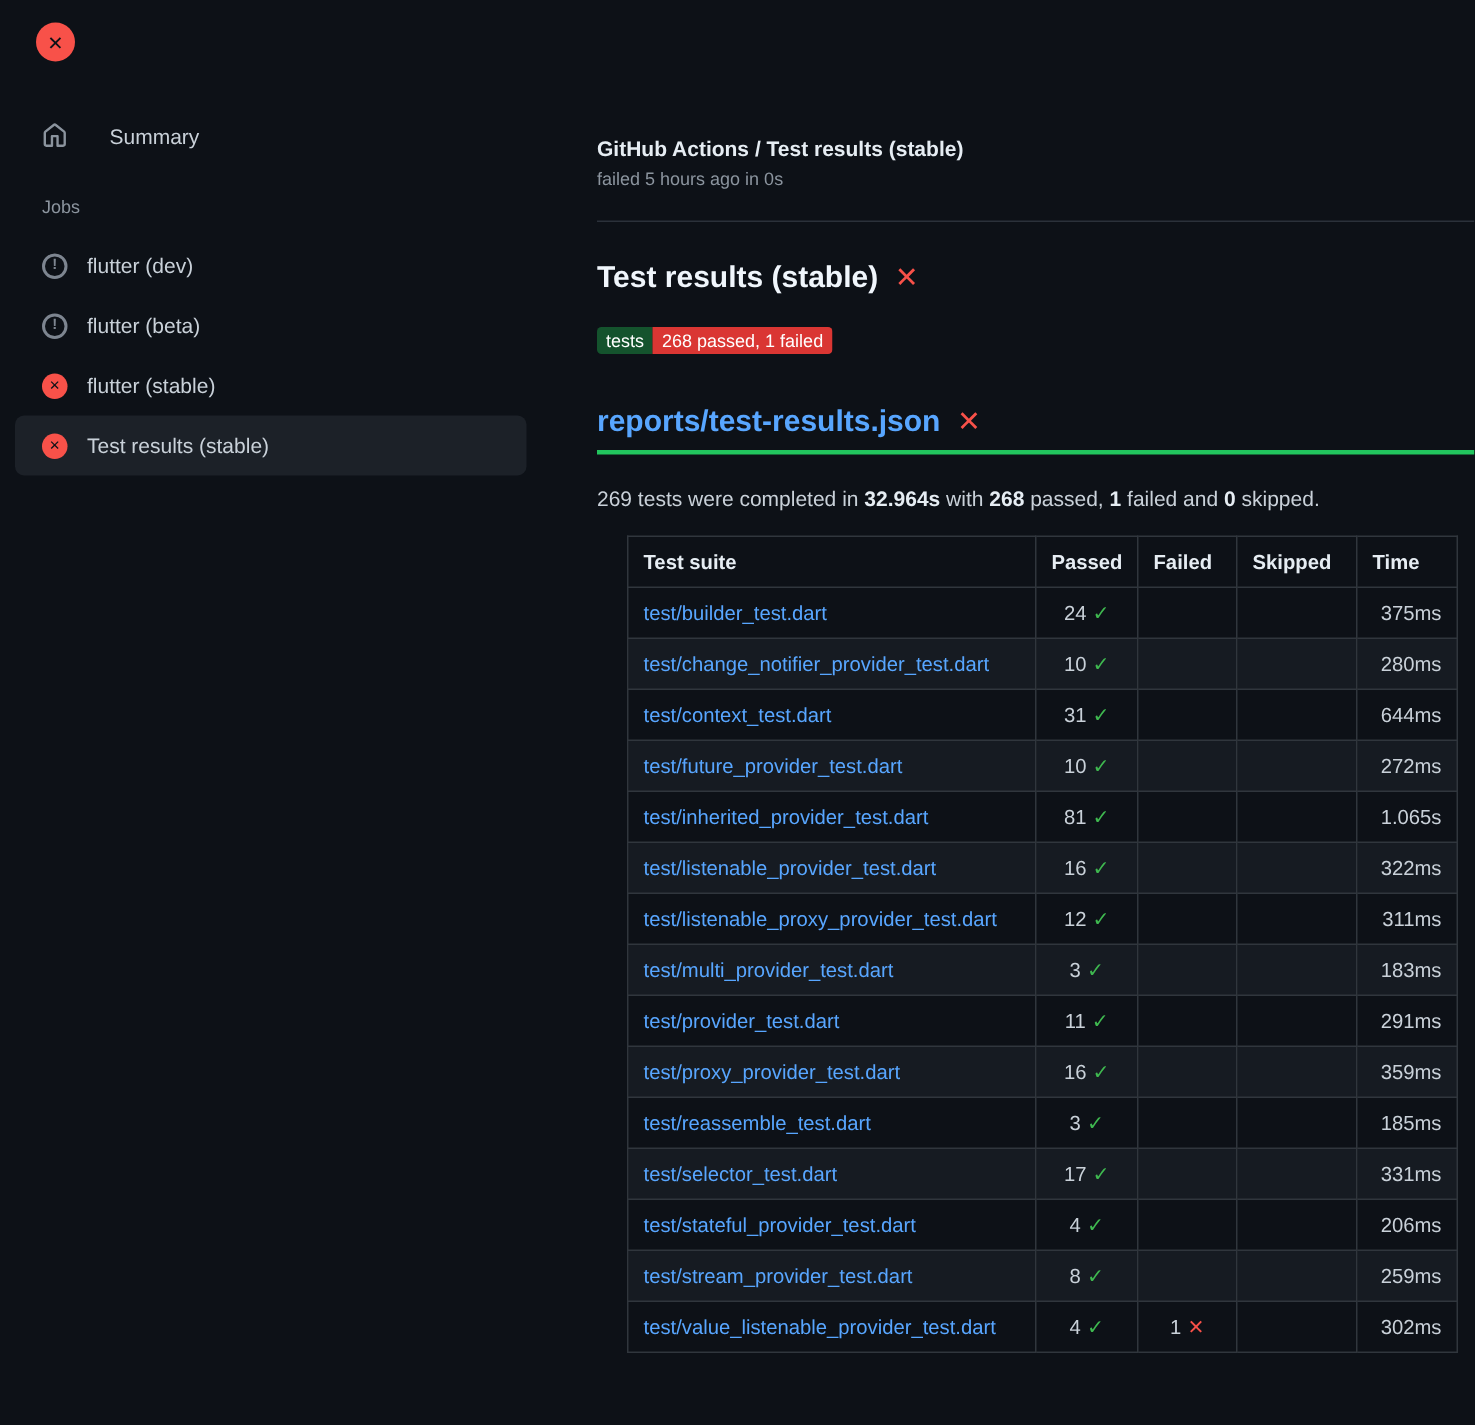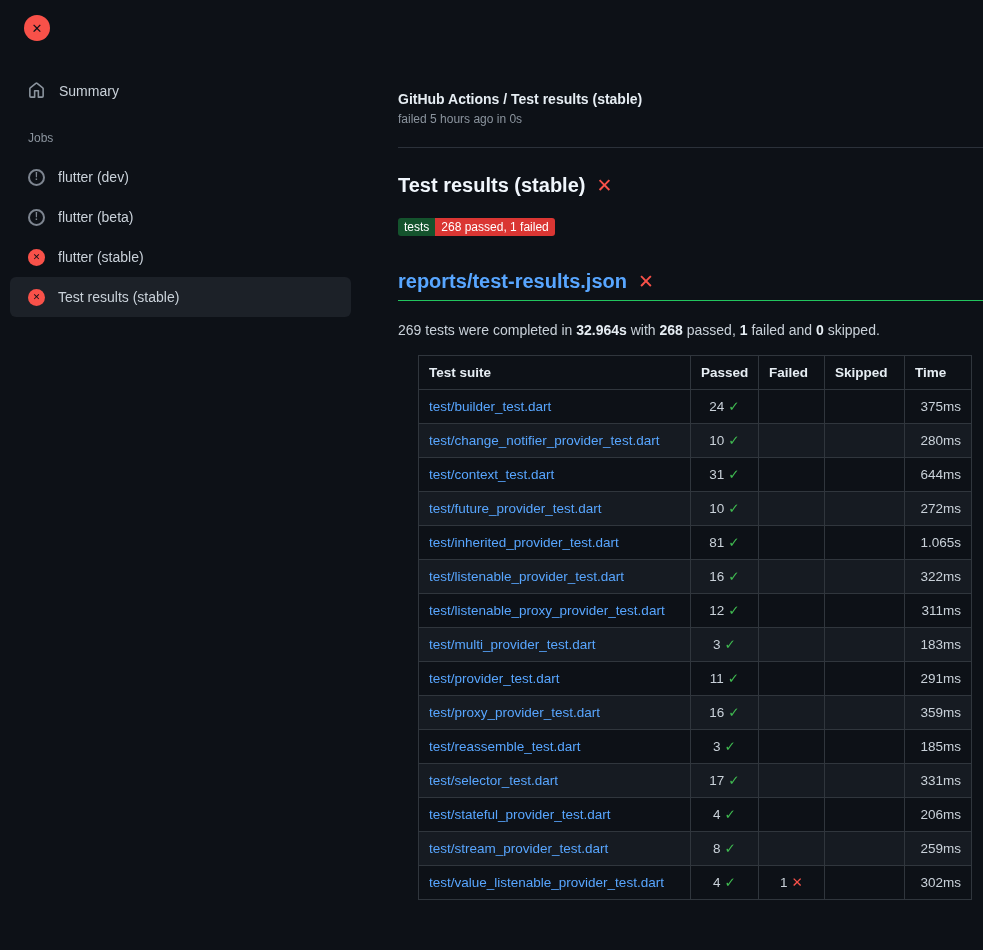--- a/index.html
+++ b/index.html
@@ -27,37 +27,37 @@
   }
   .app-title { font-size:19px; font-weight:700; color:#f0f6fc; }
   .app-title .build { color:#8b949e; font-weight:400; margin-left:4px; }
 
   
   .layout { display:flex; align-items:flex-start; }
   .sidebar { width:375px; flex-shrink:0; padding:20px 24px 0 10px; }
   .main { flex:1; min-width:0; padding:37px 0 0 23px; }
 
   
-  .summary-item { display:flex; align-items:center; gap:14px; padding:8px 18px; border-radius:6px; cursor:pointer; color:#c9d1d9; }
+  .summary-item { display:flex; align-items:center; gap:28px; padding:8px 18px; border-radius:6px; cursor:pointer; color:#c9d1d9; }
   .home-icon { flex-shrink:0; }
   .jobs-label { color:#8b949e; font-size:12px; margin:24px 0 12px 0; padding-left:18px; }
   .job-item { display:flex; align-items:center; gap:13px; padding:10px 18px; border-radius:6px; cursor:pointer; color:#c9d1d9; line-height:20px; }
   .job-item.selected { background:#1c2128; }
 
   
   .breadcrumb { font-weight:700; color:#e6edf3; font-size:14px; }
   .status-line { color:#8b949e; font-size:12px; margin-top:5px; }
   .divider { height:1px; background:#2b313a; margin-top:21px; }
   .section-heading { display:flex; align-items:center; gap:11px; margin-top:25px; }
   .section-title { font-size:20px; font-weight:700; color:#f0f6fc; line-height:24px; }
   .x-mark { color:#f85149; font-size:19px; font-weight:700; line-height:1; }
   .badge { display:inline-flex; margin-top:21px; font-size:12px; line-height:1; border-radius:3px; overflow:hidden; }
   .badge-key { background:#14532d; color:#ffffff; padding:3px 6px; }
   .badge-val { background:#da3633; color:#ffffff; padding:3px 6px; }
-  .report-heading { display:flex; align-items:center; gap:11px; margin-top:33px; padding-bottom:7px; border-bottom:1px solid #22c55e; }
+  .report-heading { display:flex; align-items:center; gap:11px; margin-top:33px; padding-bottom:7px; border-bottom:3px solid #22c55e; }
   .report-link { font-size:20px; font-weight:700; color:#58a6ff; text-decoration:none; line-height:24px; }
   .summary-text { margin-top:21px; font-size:14px; color:#c9d1d9; }
   .summary-text b { color:#e6edf3; }
 
   
   .results-table { margin-top:17px; border-collapse:collapse; width:553px; font-size:13.5px; table-layout:fixed;margin-left:20px; }
   .results-table th, .results-table td {
     border:1px solid #30363d;
     padding:7px 10px;
     line-height:19px;

